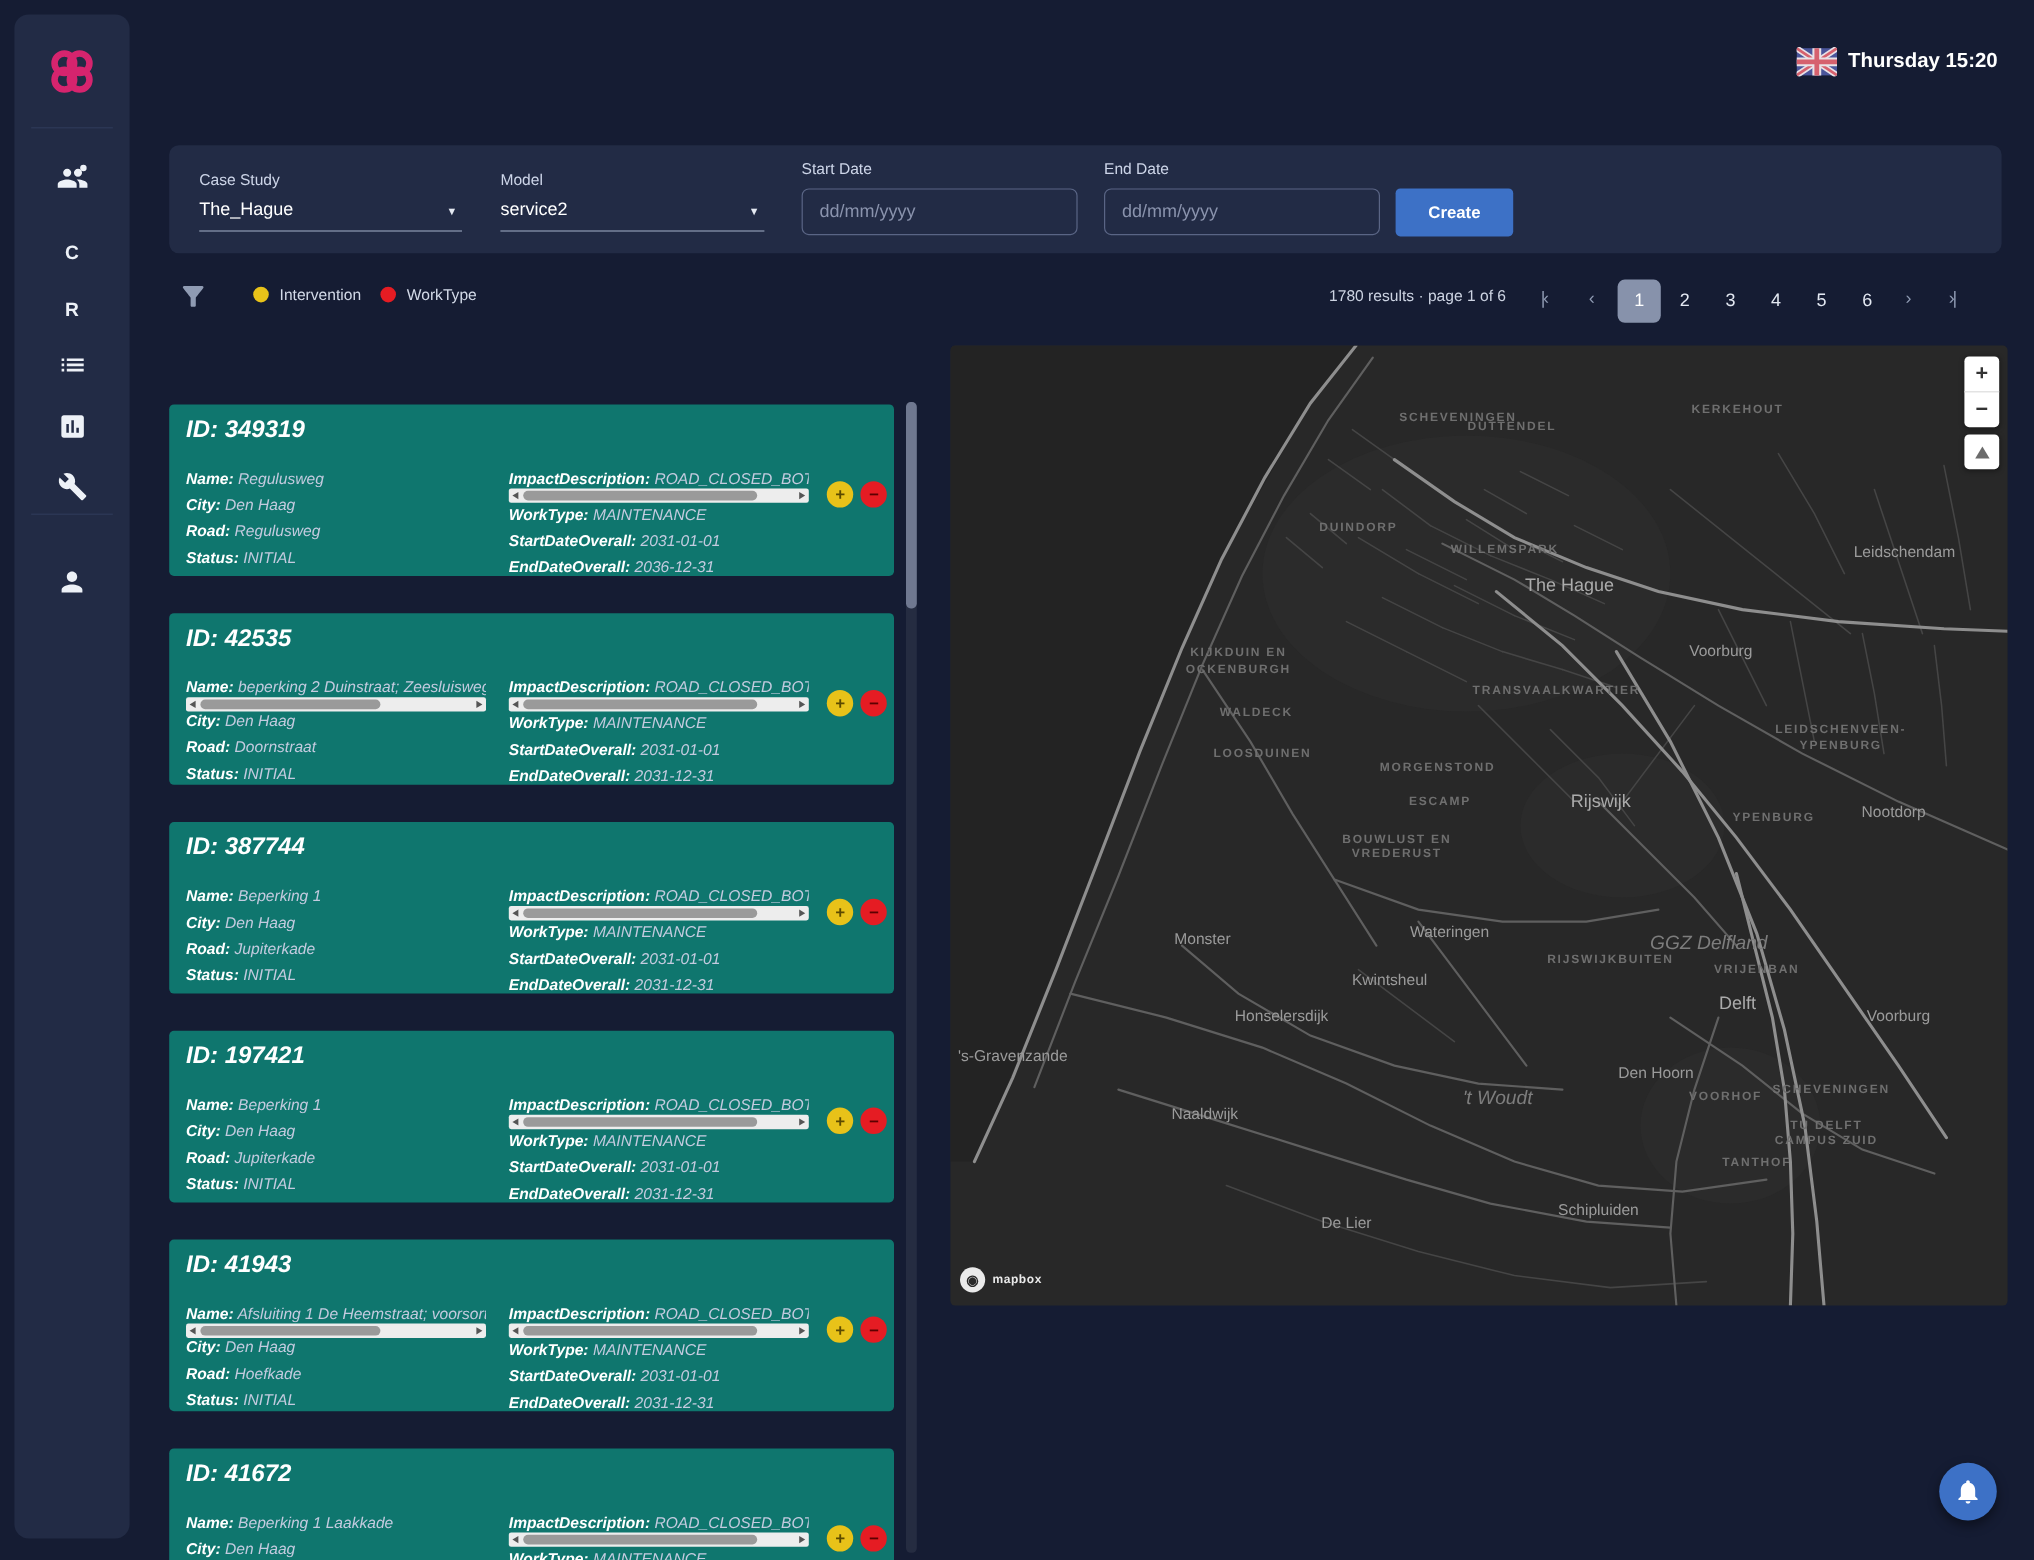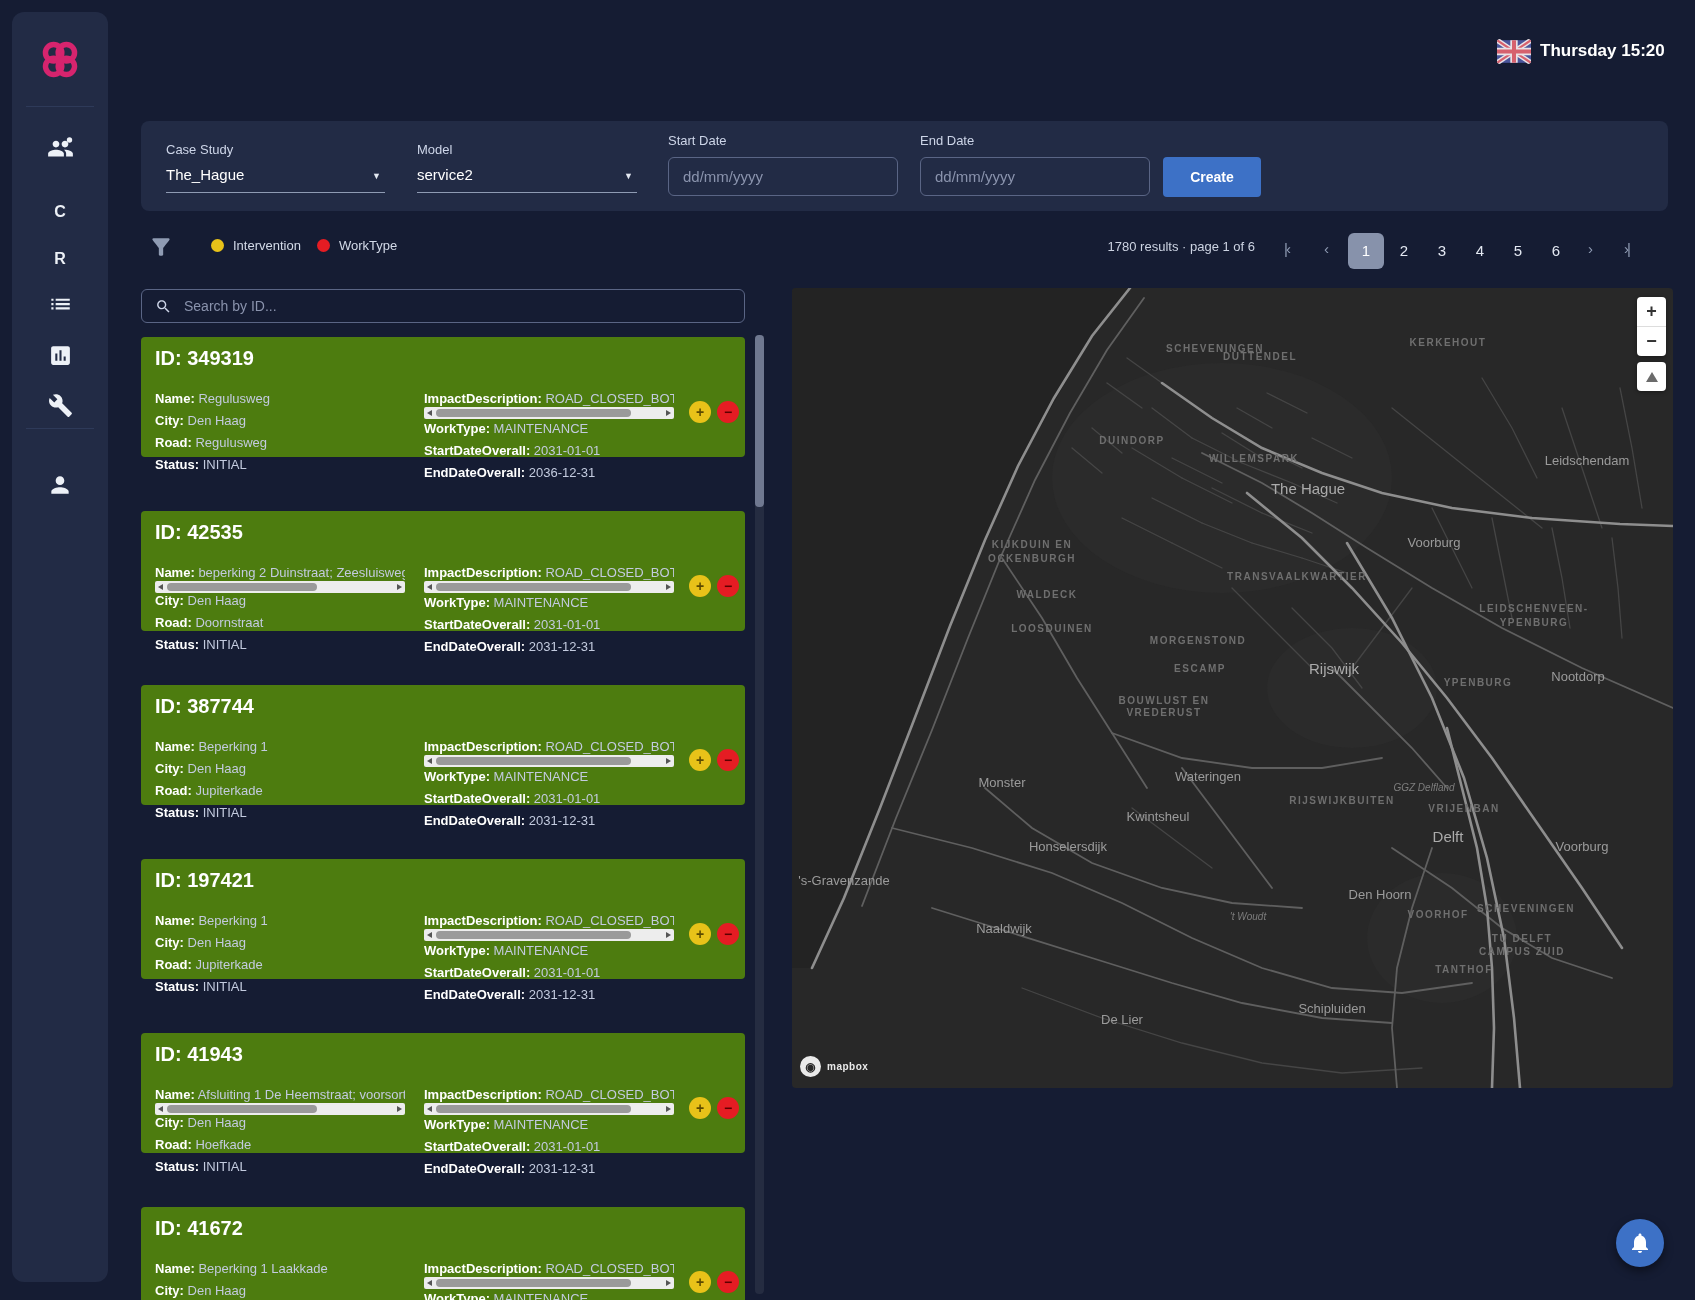--- a/index.html
+++ b/index.html
@@ -56,22 +56,22 @@
   .search-box svg{margin:0 10px 0 13px;flex:none;}
   .search-box input{flex:1;background:transparent;border:none;outline:none;color:#dde3f0;
                     font-size:14px;font-family:"Liberation Sans",sans-serif;}
   .search-box input::placeholder{color:#8a93ad;opacity:1;}
   .vscroll-track{position:absolute;left:755px;top:335px;width:9px;height:959px;
                  background:rgba(255,255,255,0.07);border-radius:4px;}
   .vscroll-thumb{position:absolute;left:0;top:0;width:9px;height:172px;background:#6f7890;
                  border-radius:4px;cursor:grab;}
 
   
-  .card{position:absolute;left:141px;width:604px;height:120px;background:#4d7c0f;
-        border-radius:4px;cursor:pointer;}
+  .card{position:absolute;left:141px;width:604px;height:143px;background:#0f766e;
+        border-radius:4px;cursor:pointer;font-style:italic;}
   .c-title{position:absolute;left:14px;top:10px;font-size:20px;font-weight:bold;color:#fff;}
   .c-row{position:absolute;font-size:13px;white-space:nowrap;overflow:hidden;}
   .c-row b{color:#fff;font-weight:bold;}
   .c-row span{color:#c3cbdf;}
   .col-l{left:14px;width:250px;}
   .col-r{left:283px;width:250px;}
   .hscroll{position:absolute;height:12px;background:#ededed;border-radius:2px;}
   .hs-ar{position:absolute;top:3px;width:0;height:0;border-top:3px solid transparent;
          border-bottom:3px solid transparent;}
   .hs-ar.l{left:3px;border-right:5px solid #555;}
@@ -83,21 +83,21 @@
   .chip.rem{background:#e51c23;color:#5c0000;}
 
   
   .map{position:absolute;left:792px;top:288px;width:881px;height:800px;background:#282828;
        border-radius:4px;overflow:hidden;cursor:grab;}
   .map svg.roads{position:absolute;left:0;top:0;}
   .map-label{position:absolute;transform:translate(-50%,-50%);white-space:nowrap;pointer-events:none;}
   .ml-area{font-size:10px;letter-spacing:1.5px;color:#6f6f6f;font-weight:bold;}
   .ml-town{font-size:13px;color:#9b9b9b;margin-left:20px;}
   .ml-city{font-size:15px;color:#ababab;}
-  .ml-small{font-size:10px;color:#7d7d7d;font-style:italic;}
+  .ml-small{font-size:16px;color:#7d7d7d;font-style:italic;}
   .map-ctrls{position:absolute;left:845px;top:9px;width:29px;background:#fff;border-radius:4px;
              box-shadow:0 1px 4px rgba(0,0,0,.4);}
   .map-ctrl{width:29px;height:29px;line-height:29px;text-align:center;color:#333;font-size:18px;
             font-weight:bold;cursor:pointer;}
   .map-ctrl + .map-ctrl{border-top:1px solid #ddd;}
   .map-compass{position:absolute;left:845px;top:74px;width:29px;height:29px;background:#fff;
                border-radius:4px;box-shadow:0 1px 4px rgba(0,0,0,.4);cursor:pointer;
                display:flex;align-items:center;justify-content:center;}
   .compass-needle{width:0;height:0;border-left:6px solid transparent;border-right:6px solid transparent;
                   border-bottom:10px solid #6b6b6b;}
@@ -218,26 +218,20 @@
       <div class="page-box active" style="left: 1348px;">1</div>
       <div class="page-box" style="left: 1386px;">2</div>
       <div class="page-box" style="left: 1424px;">3</div>
       <div class="page-box" style="left: 1462px;">4</div>
       <div class="page-box" style="left: 1500px;">5</div>
       <div class="page-box" style="left: 1538px;">6</div>
     </div>
   <div class="page-nav" style="left:1588px;">›</div>
   <div class="page-nav" style="left:1624px;">›|</div>
 
-  <div class="search-box">
-    <svg width="17" height="17" viewBox="0 0 24 24" fill="#cdd5e8">
-      <path d="M15.5 14h-.79l-.28-.27C15.41 12.59 16 11.11 16 9.5 16 5.91 13.09 3 9.5 3S3 5.91 3 9.5 5.91 16 9.5 16c1.61 0 3.09-.59 4.23-1.57l.27.28v.79l5 5L20.49 19l-5-5zm-6 0C7.01 14 5 11.99 5 9.5S7.01 5 9.5 5 14 7.01 14 9.5 11.99 14 9.5 14z"></path>
-    </svg>
-    <input placeholder="Search by ID..." style="">
-  </div>
 
   <div id="cards">
       <div class="card" style="top: 337px;">
         <div class="c-title">ID: 349319</div>
         <div class="c-row col-l" style="top:54px"><b>Name:</b> <span>Regulusweg</span></div>
         <div class="c-row col-l" style="top:76px"><b>City:</b> <span>Den Haag</span></div>
         <div class="c-row col-l" style="top:98px"><b>Road:</b> <span>Regulusweg</span></div>
         <div class="c-row col-l" style="top:120px"><b>Status:</b> <span>INITIAL</span></div>
         <div class="c-row col-r" style="top:54px"><b>ImpactDescription:</b> <span>ROAD_CLOSED_BOTH_WA</span></div>
         <div class="hscroll" style="left:283px;top:70px;width:250px">

